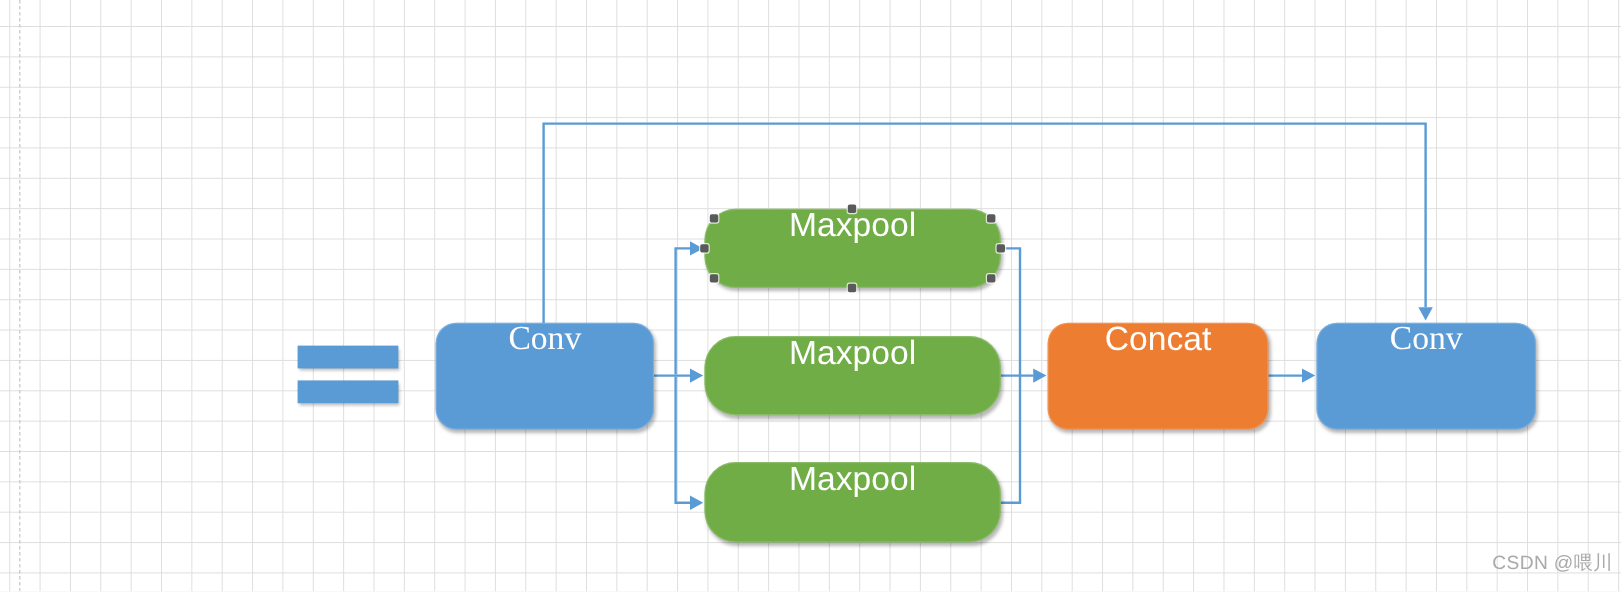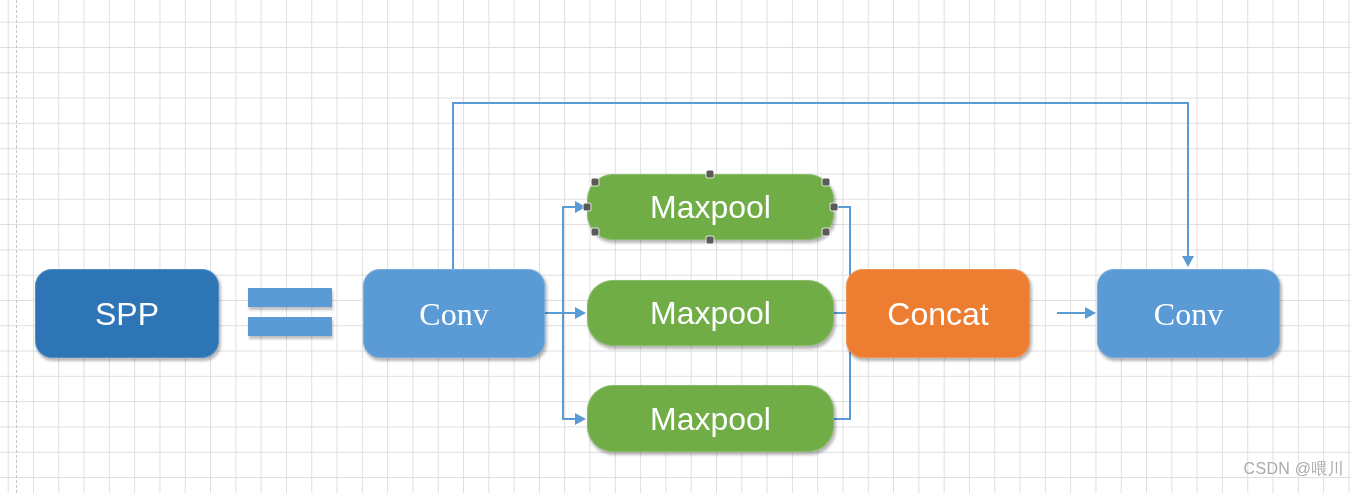--- a/index.html
+++ b/index.html
@@ -40,42 +40,41 @@
     stroke: #5b9bd5;
     stroke-width: 2;
   }
   .connectors polygon {
     fill: #5b9bd5;
     stroke: none;
   }
   .node {
     position: absolute;
     display: flex;
-    align-items: center;
     justify-content: center;
     color: #ffffff;
-    font-size: 32px;
+    font-size: 28px;
     line-height: 1;
     box-shadow: 1.5px 2.5px 3px rgba(0,0,0,0.28), inset 0 0 0 1px rgba(255,255,255,0.18);
     box-sizing: border-box;
     user-select: none;
   }
   .node-big { border-radius: 17px; width: 184px; height: 89px; top: 269px; }
   .node-pill { border-radius: 26px; width: 247px; height: 66px; left: 587px; }
   .fill-darkblue  { background: #2e75b6; }
   .fill-blue      { background: #5b9bd5; font-family: Liberation Serif, serif; }
   .fill-green     { background: #70ad47; }
   .fill-orange    { background: #ed7d31; }
 
   .spp        { left: 35px; }
   .conv-left  { left: 363px; width: 182px; }
   .maxpool-top    { top: 174px; }
   .maxpool-middle { top: 280px; }
   .maxpool-bottom { top: 385px; height: 67px; }
-  .concat     { left: 846px; }
+  .concat     { left: 873px; }
   .conv-right { left: 1097px; width: 183px; }
 
   .equals {
     position: absolute;
     left: 248px;
     top: 288px;
     width: 84px;
     height: 49px;
   }
   .equals .bar {
@@ -151,23 +150,20 @@
     <g>
       <path d="M834,313 L861,313"></path>
       <polygon points="861,307 861,319 872,313"></polygon>
     </g>
     <g>
       <path d="M1057,313 L1085,313"></path>
       <polygon points="1085,307 1085,319 1096,313"></polygon>
     </g>
   </svg>
 
-  <div class="node node-big fill-darkblue spp">
-    <span>SPP</span>
-  </div>
 
   <div class="equals">
     <div class="bar bar-top"></div>
     <div class="bar bar-bottom"></div>
   </div>
 
   <div class="node node-big fill-blue conv-left">
     <span>Conv</span>
   </div>
 

